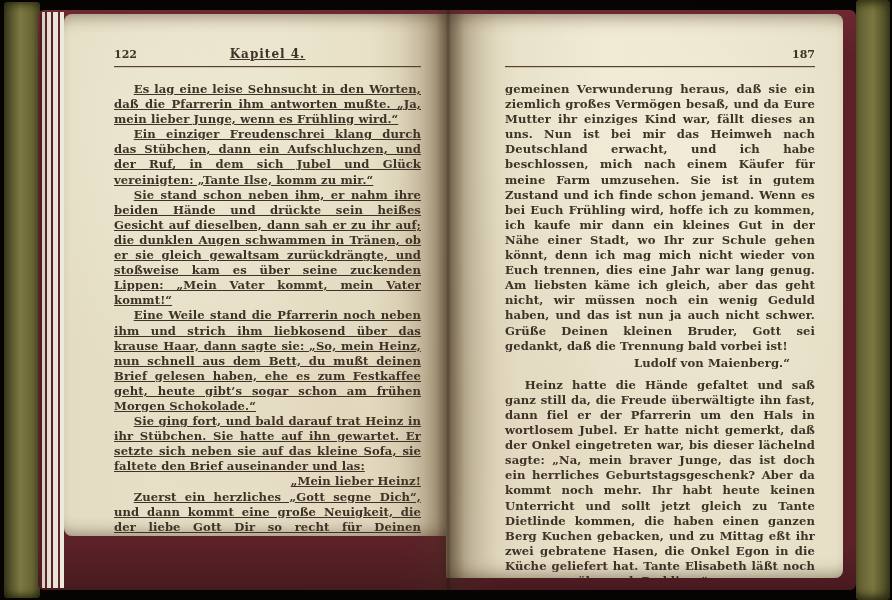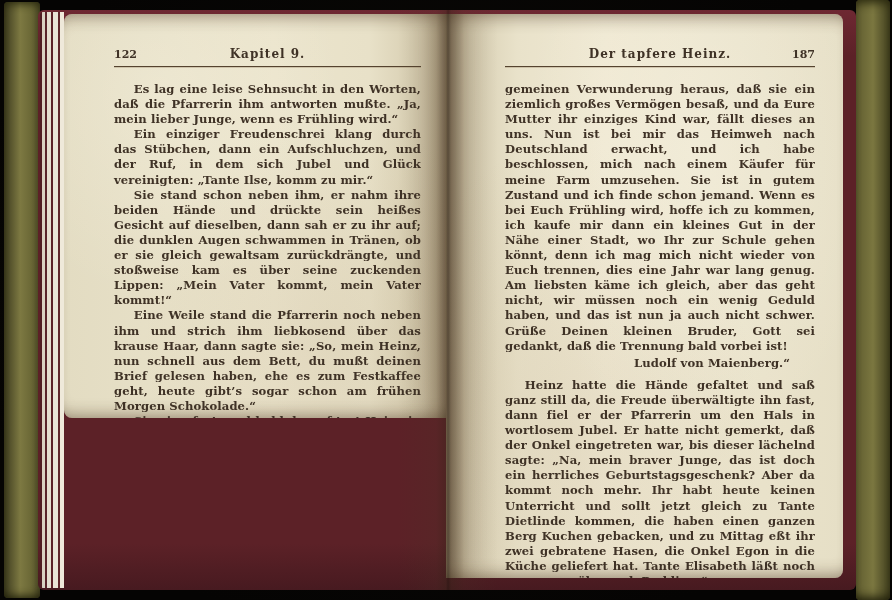--- a/index.html
+++ b/index.html
@@ -51,29 +51,30 @@
       #efe9da 20px, #efe9da 24px);
     border-radius: 3px 0 0 3px;
   }
   
   .page {
     position: absolute;
     overflow: hidden;
     color: #3f3226;
   }
   .page-left {
-    left: 64px; top: 14px; width: 382px; height: 404px;
+    left: 64px; top: 14px; width: 382px; height: 522px;
     background:
       radial-gradient(ellipse at 25% 20%, rgba(255,252,238,0.25) 0%, rgba(255,252,238,0) 45%),
       radial-gradient(ellipse at 70% 80%, rgba(150,120,80,0.10) 0%, rgba(150,120,80,0) 50%),
       linear-gradient(to right, #e3dcc2 0%, #ebe4cc 55%, #e8e1c8 80%, #d5cbae 94%, #c3b797 100%);
     border-radius: 8px 0 0 8px;
     box-shadow: inset 0 14px 16px -12px rgba(70,50,30,0.45),
                 inset 0 -14px 16px -12px rgba(70,50,30,0.45),
                 inset -20px 0 26px -14px rgba(90,66,42,0.55);
+    text-decoration: underline;
   }
   .page-right {
     left: 446px; top: 14px; width: 397px; height: 564px;
     background:
       radial-gradient(ellipse at 65% 25%, rgba(255,252,240,0.28) 0%, rgba(255,252,240,0) 50%),
       radial-gradient(ellipse at 30% 75%, rgba(150,120,80,0.10) 0%, rgba(150,120,80,0) 50%),
       linear-gradient(to left, #e6dfc6 0%, #efe8d2 60%, #e9e2ca 82%, #d8cfb3 94%, #c6bb9c 100%);
     border-radius: 0 8px 8px 0;
     box-shadow: inset 0 14px 16px -12px rgba(70,50,30,0.45),
                 inset 0 -14px 16px -12px rgba(70,50,30,0.45),
@@ -146,39 +147,38 @@
 
   <div class="cover cover-left"></div>
   <div class="cover cover-right"></div>
   <div class="page-block"></div>
   <div class="edge-stack"></div>
 
   <div class="page page-left">
     <div class="pg-inner">
       <div class="pg-head">
         <span class="pg-num">122</span>
-        <span class="pg-title">Kapitel 9.</span>
+        <span class="pg-title">Kapitel 4.</span>
       </div>
       <div class="pg-rule"></div>
       <div class="pg-body">
         <p class="para indent">Es lag eine leise Sehnsucht in den Worten, daß die Pfarrerin ihm antworten mußte. „Ja, mein lieber Junge, wenn es Frühling wird.“</p>
         <p class="para indent">Ein einziger Freudenschrei klang durch das Stübchen, dann ein Aufschluchzen, und der Ruf, in dem sich Jubel und Glück vereinigten: „Tante Ilse, komm zu mir.“</p>
         <p class="para indent">Sie stand schon neben ihm, er nahm ihre beiden Hände und drückte sein heißes Gesicht auf dieselben, dann sah er zu ihr auf; die dunklen Augen schwammen in Tränen, ob er sie gleich gewaltsam zurückdrängte, und stoßweise kam es über seine zuckenden Lippen: „Mein Vater kommt, mein Vater kommt!“</p>
         <p class="para indent">Eine Weile stand die Pfarrerin noch neben ihm und strich ihm liebkosend über das krause Haar, dann sagte sie: „So, mein Heinz, nun schnell aus dem Bett, du mußt deinen Brief gelesen haben, ehe es zum Festkaffee geht, heute gibt’s sogar schon am frühen Morgen Schokolade.“</p>
         <p class="para indent">Sie ging fort, und bald darauf trat Heinz in ihr Stübchen. Sie hatte auf ihn gewartet. Er setzte sich neben sie auf das kleine Sofa, sie faltete den Brief auseinander und las:</p>
         <p class="para salutation">„Mein lieber Heinz!</p>
         <p class="para indent">Zuerst ein herzliches „Gott segne Dich“, und dann kommt eine große Neuigkeit, die der liebe Gott Dir so recht für Deinen Geburtstag beschert hat. Zuerst ist es etwas Trauriges: Eure Großmutter ist gestorben. Sie war sehr alt, wenngleich bis zuletzt fleißig in der Wirtschaft, und wir haben ihr sehr viel zu verdanken. Als nun ihr Nachlaß geordnet wurde, stellte es sich zur all-</p>
       </div>
     </div>
   </div>
 
   <div class="page page-right">
     <div class="pg-inner">
       <div class="pg-head">
-        <span class="pg-title">Der tapfere Heinz.</span>
         <span class="pg-num right">187</span>
       </div>
       <div class="pg-rule"></div>
       <div class="pg-body">
         <p class="para">gemeinen Verwunderung heraus, daß sie ein ziemlich großes Vermögen besaß, und da Eure Mutter ihr einziges Kind war, fällt dieses an uns. Nun ist bei mir das Heimweh nach Deutschland erwacht, und ich habe beschlossen, mich nach einem Käufer für meine Farm umzusehen. Sie ist in gutem Zustand und ich finde schon jemand. Wenn es bei Euch Frühling wird, hoffe ich zu kommen, ich kaufe mir dann ein kleines Gut in der Nähe einer Stadt, wo Ihr zur Schule gehen könnt, denn ich mag mich nicht wieder von Euch trennen, dies eine Jahr war lang genug. Am liebsten käme ich gleich, aber das geht nicht, wir müssen noch ein wenig Geduld haben, und das ist nun ja auch nicht schwer. Grüße Deinen kleinen Bruder, Gott sei gedankt, daß die Trennung bald vorbei ist!</p>
         <div class="sig-name">Ludolf von Maienberg.“</div>
         <p class="para indent">Heinz hatte die Hände gefaltet und saß ganz still da, die Freude überwältigte ihn fast, dann fiel er der Pfarrerin um den Hals in wortlosem Jubel. Er hatte nicht gemerkt, daß der Onkel eingetreten war, bis dieser lächelnd sagte: „Na, mein braver Junge, das ist doch ein herrliches Geburtstagsgeschenk? Aber da kommt noch mehr. Ihr habt heute keinen Unterricht und sollt jetzt gleich zu Tante Dietlinde kommen, die haben einen ganzen Berg Kuchen gebacken, und zu Mittag eßt ihr zwei gebratene Hasen, die Onkel Egon in die Küche geliefert hat. Tante Elisabeth läßt noch sagen, es gäbe auch Pudding.“</p>
 
       </div>
     </div>

